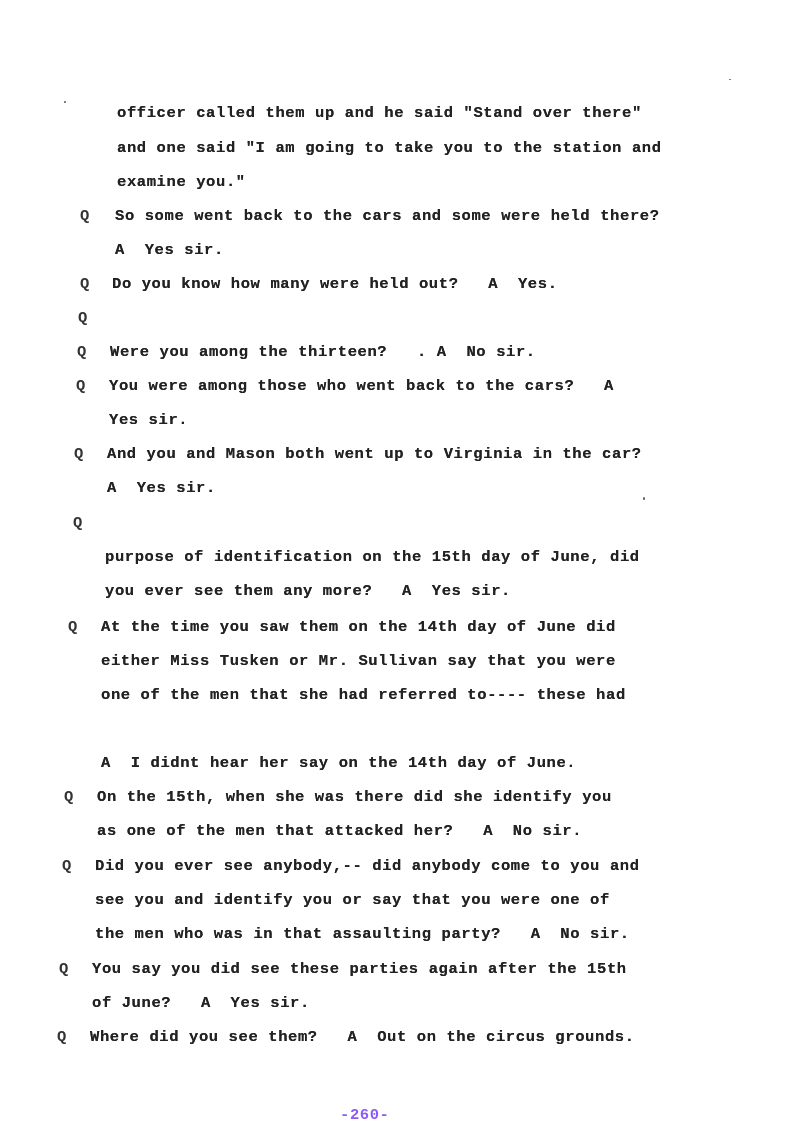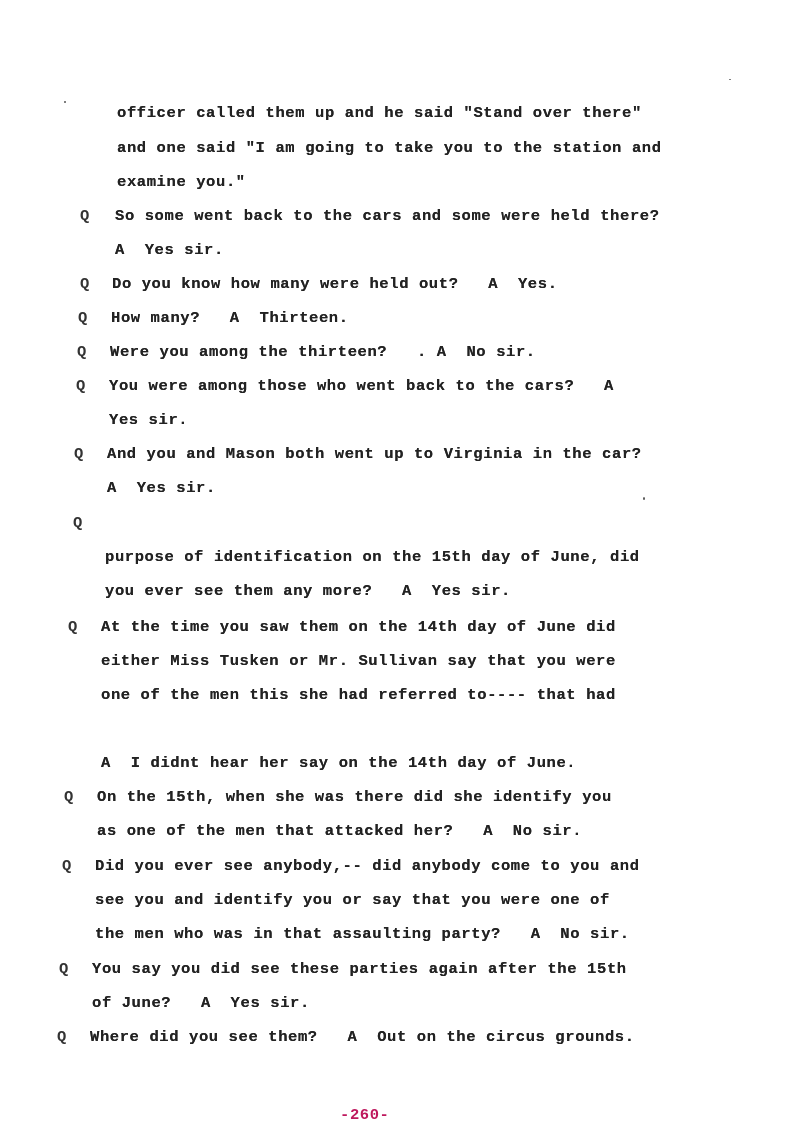--- a/index.html
+++ b/index.html
@@ -40,21 +40,21 @@
       font-weight: bold;
       color: #333;
     }
     .page-number {
       position: absolute;
       left: 340px;
       top: 1106px;
       font-size: 15.5px;
       font-weight: bold;
       letter-spacing: 0.6px;
-      color: #be185d;
+      color: #8b5cf6;
     }
     .speck {
       position: absolute;
       background: #555;
       border-radius: 50%;
     }
   </style>
 </head>
 <body>
 
@@ -67,41 +67,40 @@
   <div class="line" style="left:117px; top:172px;">examine you."</div>
 
   <div class="qa-marker" style="left:80px; top:206px;">Q</div>
   <div class="line" style="left:115px; top:206px;">So some went back to the cars and some were held there?</div>
   <div class="line" style="left:115px; top:240px;">A  Yes sir.</div>
 
   <div class="qa-marker" style="left:80px; top:274px;">Q</div>
   <div class="line" style="left:112px; top:274px;">Do you know how many were held out?   A  Yes.</div>
 
   <div class="qa-marker" style="left:78px; top:308px;">Q</div>
-  <div class="line" style="left:111px; top:308px;">How many?   A  Thirteen.</div>
 
   <div class="qa-marker" style="left:77px; top:342px;">Q</div>
   <div class="line" style="left:110px; top:342px;">Were you among the thirteen?   . A  No sir.</div>
 
   <div class="qa-marker" style="left:76px; top:376px;">Q</div>
   <div class="line" style="left:109px; top:376px;">You were among those who went back to the cars?   A</div>
   <div class="line" style="left:109px; top:410px;">Yes sir.</div>
 
   <div class="qa-marker" style="left:74px; top:444px;">Q</div>
   <div class="line" style="left:107px; top:444px;text-align:center;">And you and Mason both went up to Virginia in the car?</div>
   <div class="line" style="left:107px; top:478px;">A  Yes sir.</div>
 
   <div class="qa-marker" style="left:73px; top:513px;">Q</div>
   <div class="line" style="left:105px; top:547px;">purpose of identification on the 15th day of June, did</div>
   <div class="line" style="left:105px; top:581px;">you ever see them any more?   A  Yes sir.</div>
 
   <div class="qa-marker" style="left:68px; top:617px;">Q</div>
   <div class="line" style="left:101px; top:617px;">At the time you saw them on the 14th day of June did</div>
   <div class="line" style="left:101px; top:651px;">either Miss Tusken or Mr. Sullivan say that you were</div>
-  <div class="line" style="left:101px; top:685px;">one of the men this she had referred to---- that had</div>
+  <div class="line" style="left:101px; top:685px;">one of the men that she had referred to---- these had</div>
   <div class="line" style="left:101px; top:753px;">A  I didnt hear her say on the 14th day of June.</div>
 
   <div class="qa-marker" style="left:64px; top:787px;">Q</div>
   <div class="line" style="left:97px; top:787px;">On the 15th, when she was there did she identify you</div>
   <div class="line" style="left:97px; top:821px;">as one of the men that attacked her?   A  No sir.</div>
 
   <div class="qa-marker" style="left:62px; top:856px;">Q</div>
   <div class="line" style="left:95px; top:856px;">Did you ever see anybody,-- did anybody come to you and</div>
   <div class="line" style="left:95px; top:890px;">see you and identify you or say that you were one of</div>
   <div class="line" style="left:95px; top:924px;">the men who was in that assaulting party?   A  No sir.</div>

